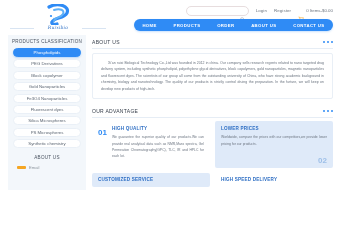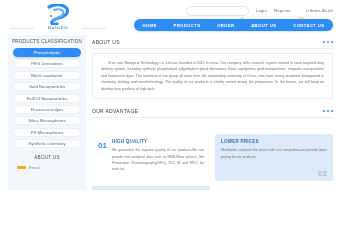--- a/index.html
+++ b/index.html
@@ -109,21 +109,21 @@
   .about-card{
     margin-top:4px;border:1px solid #e9eff6;border-radius:2px;
     padding:6px 8px;background:#fff;
   }
   .about-card p{
     margin:0;font-size:3.5px;line-height:1.85;color:#6a737f;
     text-align:justify;text-indent:7px;
   }
 
   .adv-grid{
-    margin-top:16px;display:grid;grid-template-columns:1fr 1fr;
+    margin-top:3px;display:grid;grid-template-columns:1fr 1fr;
     gap:5px;
   }
   .adv-card{
     height:47px;border-radius:2px;padding:5px 6px;box-sizing:border-box;
     position:relative;overflow:hidden;
   }
   .adv-card.plain{background:#ffffff;}
   .adv-card.tint{background:#dfeaf9;}
   .adv-inner{display:flex;gap:5px;height:100%;}
   .adv-num{

